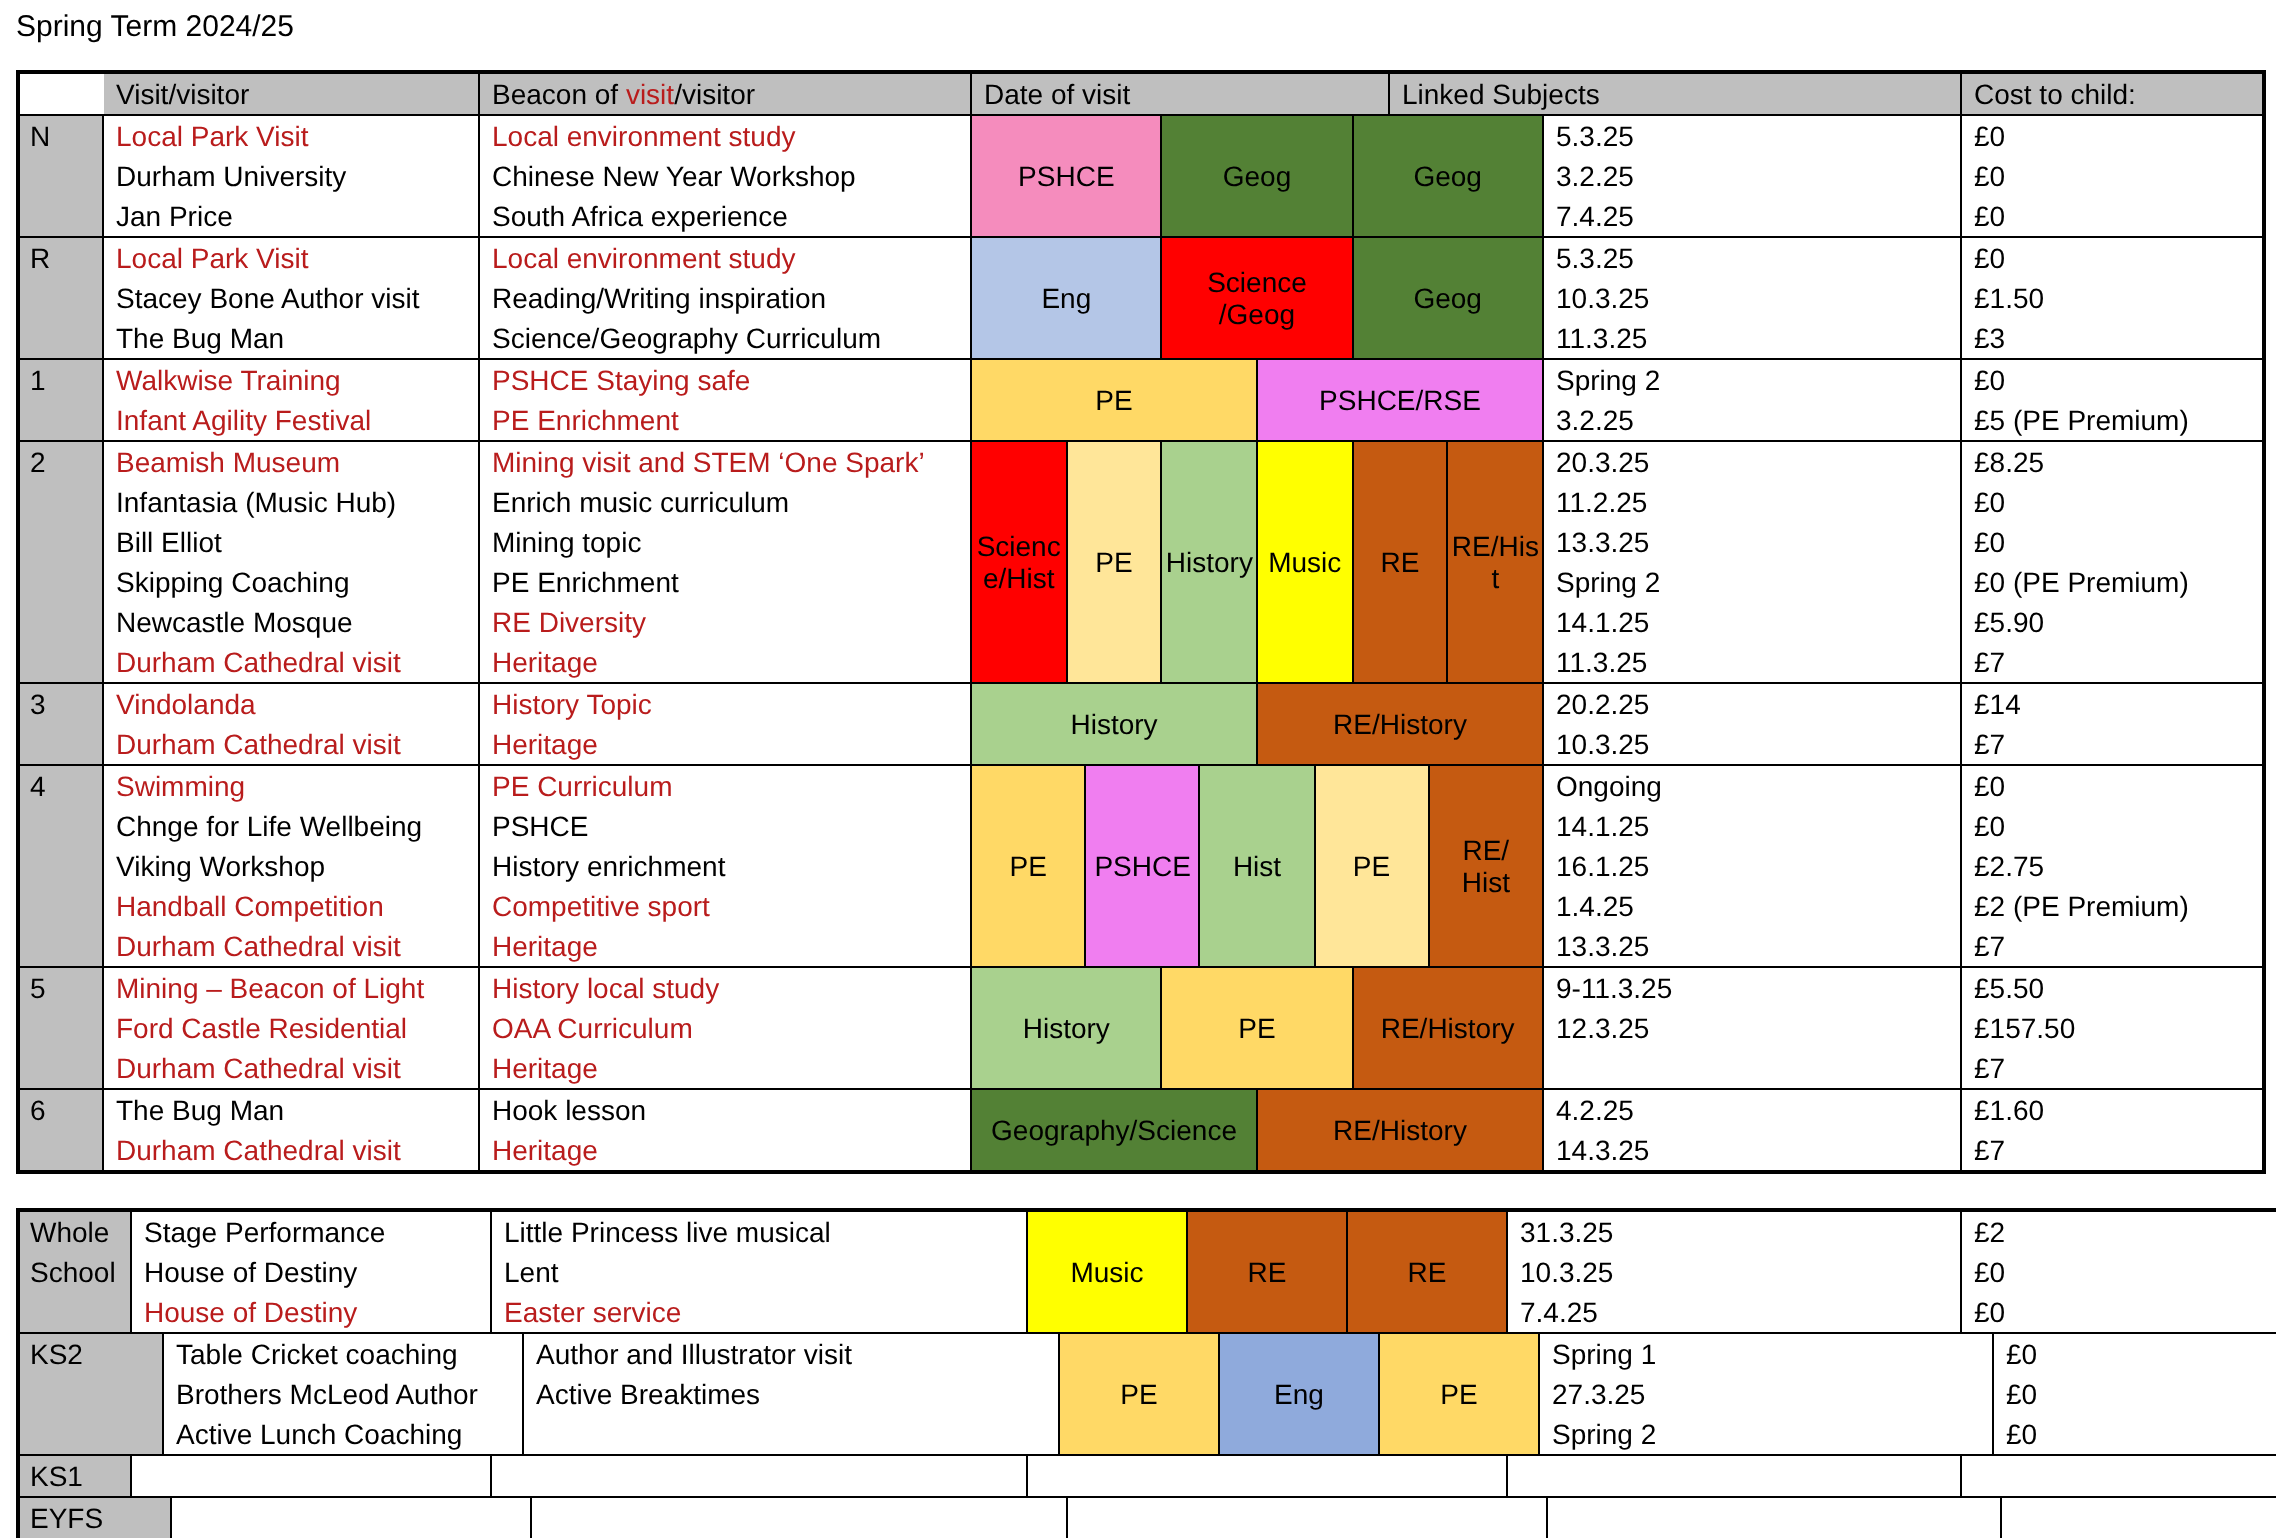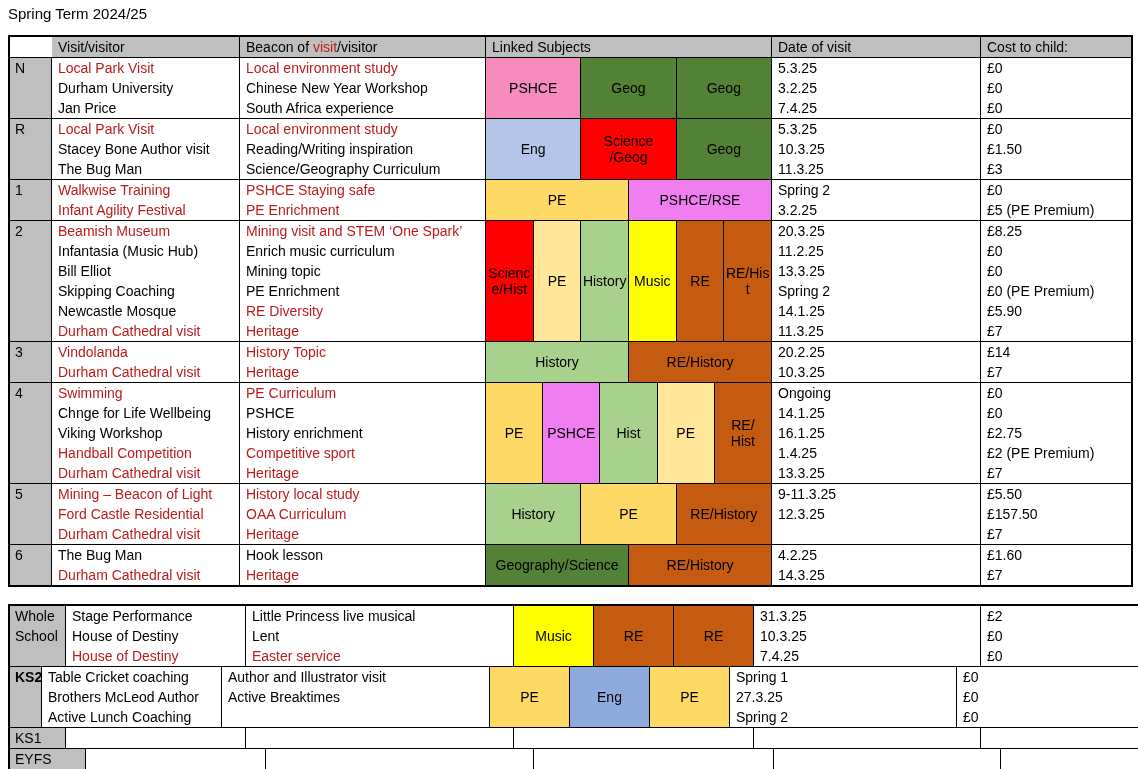--- a/index.html
+++ b/index.html
@@ -24,22 +24,22 @@
 <body>
 
 <div id="stage">
   <div class="title">Spring Term 2024/25</div>
 
 <div class="tbl" style="top: 35px;">
       <div class="row header" style="height: 20px;">
         <div class="cell hline" style="width: 42px; margin-top: 48px;"><span>Year</span></div>
         <div class="cell hline" style="width: 188px;"><span>Visit/visitor</span></div>
         <div class="cell hline" style="width: 246px;"><span>Beacon of </span><span class="red">visit</span><span>/visitor</span></div>
+        <div class="cell hline" style="width: 209px;"><span>Date of visit</span></div>
         <div class="cell hline" style="width: 286px;"><span>Linked Subjects</span></div>
-        <div class="cell hline" style="width: 209px;"><span>Date of visit</span></div>
         <div class="cell hline" style="width: 150px;"><span>Cost to child:</span></div>
       </div>
       <div class="row" style="height: 60px;">
         <div class="cell label" style="width: 42px;"><span>N</span></div>
         <div class="cell" style="width: 188px;">
           <div class="line"><span class="red">Local Park Visit</span></div>
           <div class="line"><span>Durham University</span></div>
           <div class="line"><span>Jan Price</span></div>
         </div>
         <div class="cell" style="width: 246px;">
@@ -294,21 +294,21 @@
           <div class="line"><span>10.3.25</span></div>
           <div class="line"><span>7.4.25</span></div>
         </div>
         <div class="cell" style="width: 150px;">
           <div class="line"><span>£2</span></div>
           <div class="line"><span>£0</span></div>
           <div class="line"><span>£0</span></div>
         </div>
       </div>
       <div class="row" style="height: 60px;">
-        <div class="cell label" style="width: 32px; font-weight: bold;"><span>KS2</span></div>
+        <div class="cell label" style="width: 72px;"><span>KS2</span></div>
         <div class="cell" style="width: 180px;">
           <div class="line"><span>Table Cricket coaching</span></div>
           <div class="line"><span>Brothers McLeod Author</span></div>
           <div class="line"><span>Active Lunch Coaching</span></div>
         </div>
         <div class="cell" style="width: 268px;">
           <div class="line"><span>Author and Illustrator visit</span></div>
           <div class="line"><span>Active Breaktimes</span></div>
         </div>
         <div class="cell subjects" style="width: 240px;">

